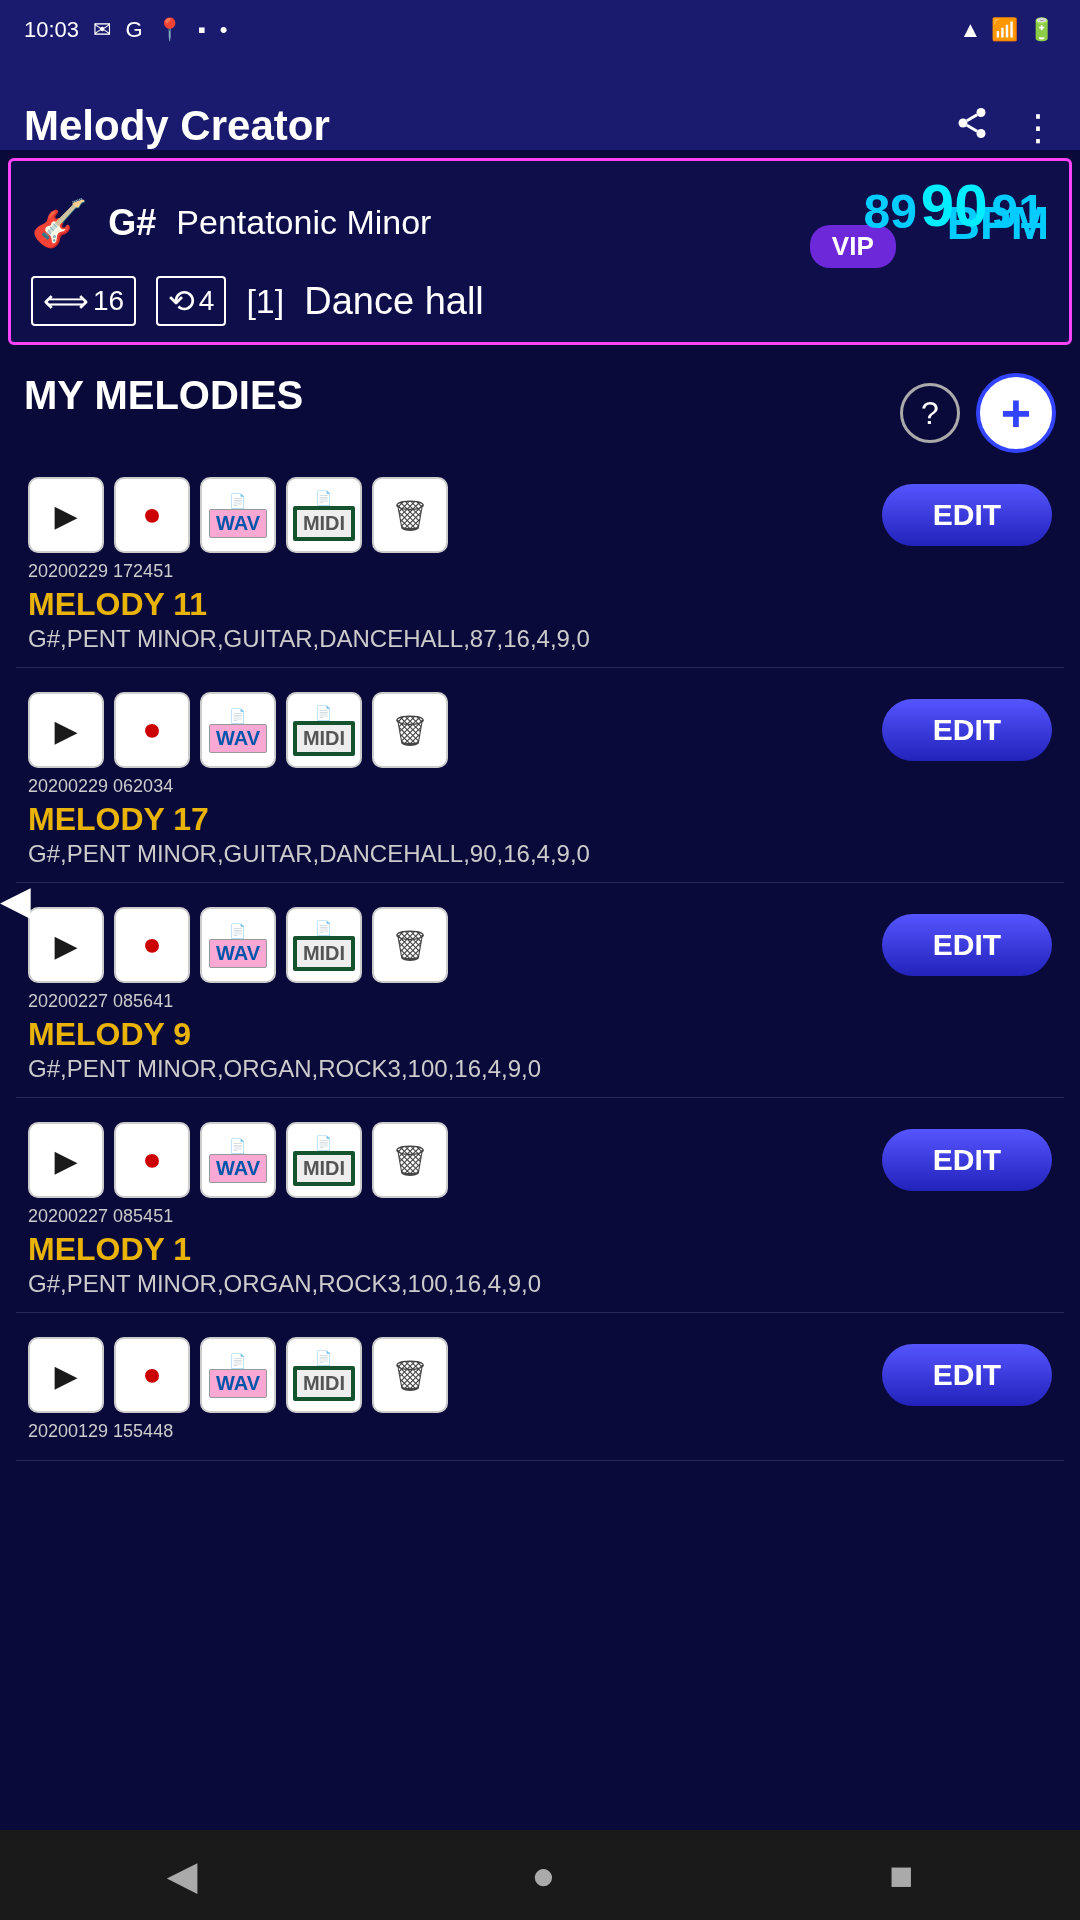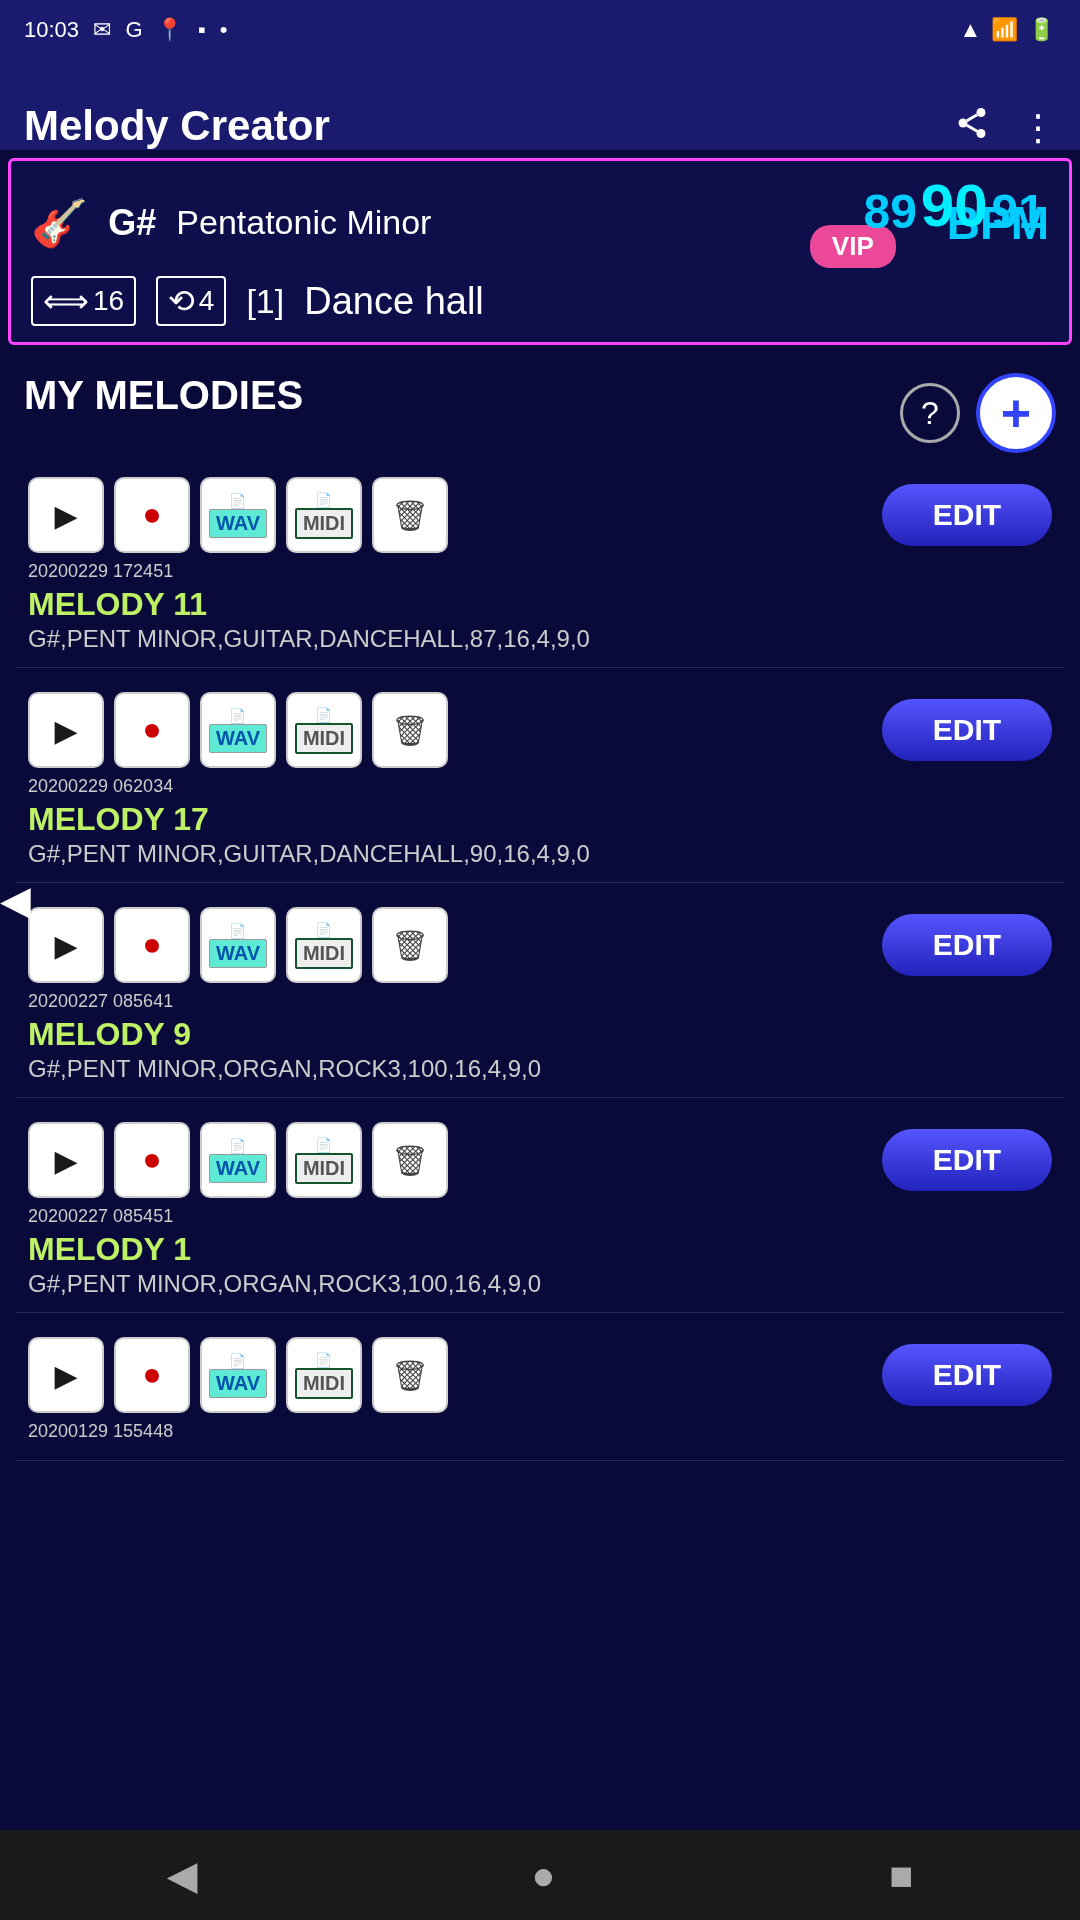--- a/index.html
+++ b/index.html
@@ -91,21 +91,21 @@
       font-size: 36px;
       font-weight: bold;
       color: white;
     }
     .scale-label {
       font-size: 34px;
       color: white;
       flex: 1;
     }
     .vip-badge {
-      background: #ec4899;
+      background: #6d28d9;
       color: white;
       font-size: 26px;
       font-weight: bold;
       border-radius: 20px;
       padding: 6px 22px;
       margin-top: 48px;
     }
     .bpm-label {
       font-size: 46px;
       font-weight: bold;
@@ -258,21 +258,21 @@
     }
 
     .melody-timestamp {
       font-size: 18px;
       color: #ccc;
       margin-bottom: 4px;
     }
     .melody-name {
       font-size: 32px;
       font-weight: bold;
-      color: #bef264;
+      color: #eab308;
       margin-bottom: 2px;
     }
     .melody-meta {
       font-size: 24px;
       color: #ccc;
     }
 
     
     .nav-bar {
       background: #1a1a1a;
@@ -319,22 +319,22 @@
     .file-icon-label {
       font-size: 20px;
       font-weight: bold;
       color: #555;
       background: #e0e0e0;
       border: 1px solid #999;
       padding: 2px 6px;
       border-radius: 2px;
     }
 
-    .mel-btn.wav .file-icon-label { color: #0055aa; background: #5eead4; }
-    .mel-btn.midi .file-icon-label { color: #555; background: #eee; border: 2px solid #14532d; }
+    .mel-btn.wav .file-icon-label { color: #0055aa; background: #f9a8d4; }
+    .mel-btn.midi .file-icon-label { color: #555; background: #eee; border: 4px solid #14532d; }
 
     .bottom-spacer { height: 100px; }
   </style>
 </head>
 <body>
 
 <div class="status-bar">
   <div class="status-left">
     <span>10:03</span>
     <span>✉</span>

